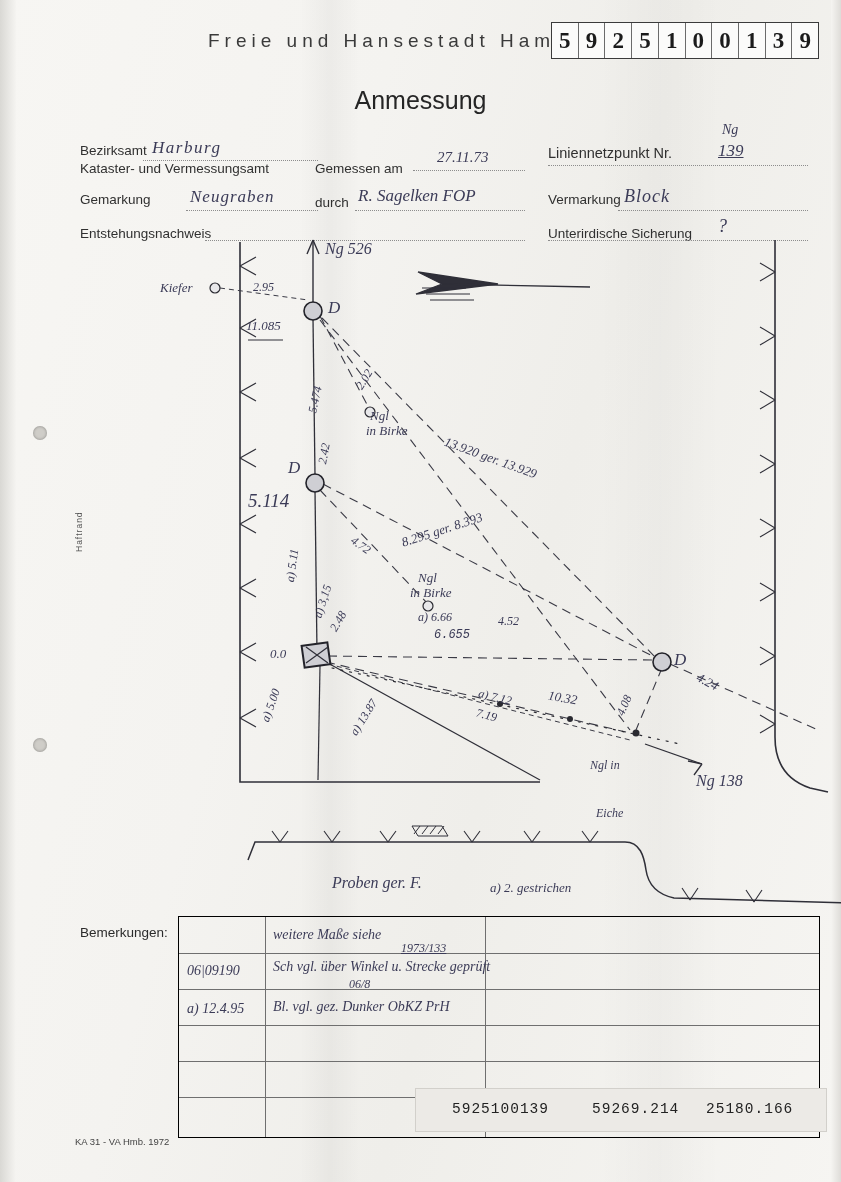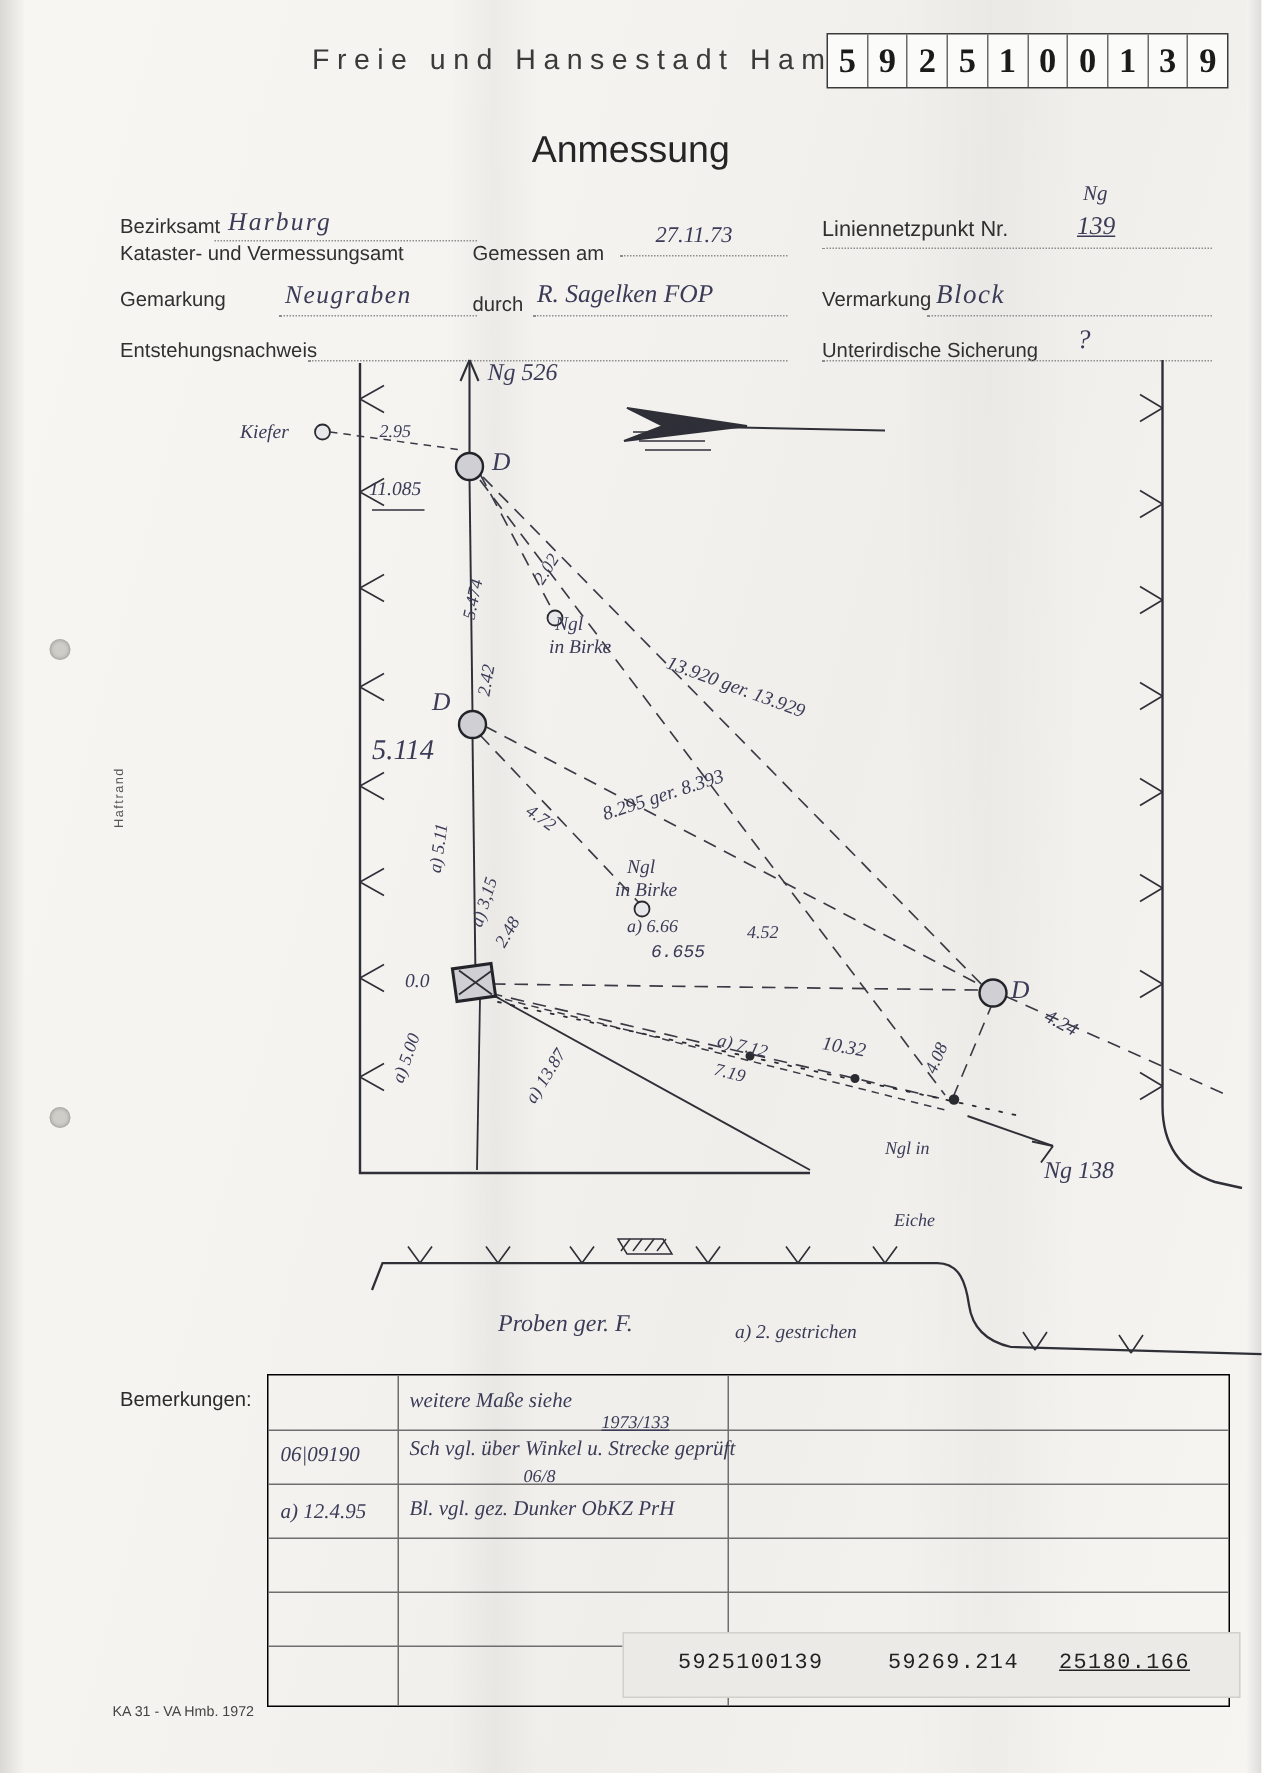--- a/index.html
+++ b/index.html
@@ -279,16 +279,16 @@
   <div class="cellhw" style="left:94px;top:42px;">Sch vgl. über Winkel u. Strecke geprüft</div>
   <div class="cellhw" style="left:170px;top:60px;font-size:12px;">06/8</div>
 
   <div class="cellhw" style="left:8px;top:84px;">a) 12.4.95</div>
   <div class="cellhw" style="left:94px;top:82px;">Bl. vgl. gez. Dunker ObKZ PrH</div>
 </div>
 
 <div class="botstamp">
   <div class="t" style="left:36px;">5925100139</div>
   <div class="t" style="left:176px;">59269.214</div>
-  <div class="t" style="left:290px;text-decoration:underline;">25180.166</div>
+  <div class="t" style="left:290px;">25180.166</div>
 </div>
 
 <div class="footcode">KA 31 - VA Hmb. 1972</div>
 
 </body></html>

